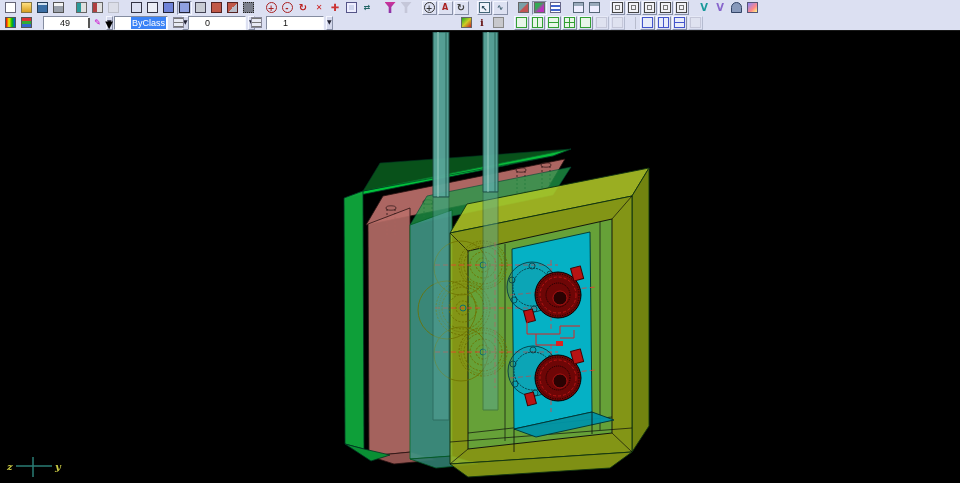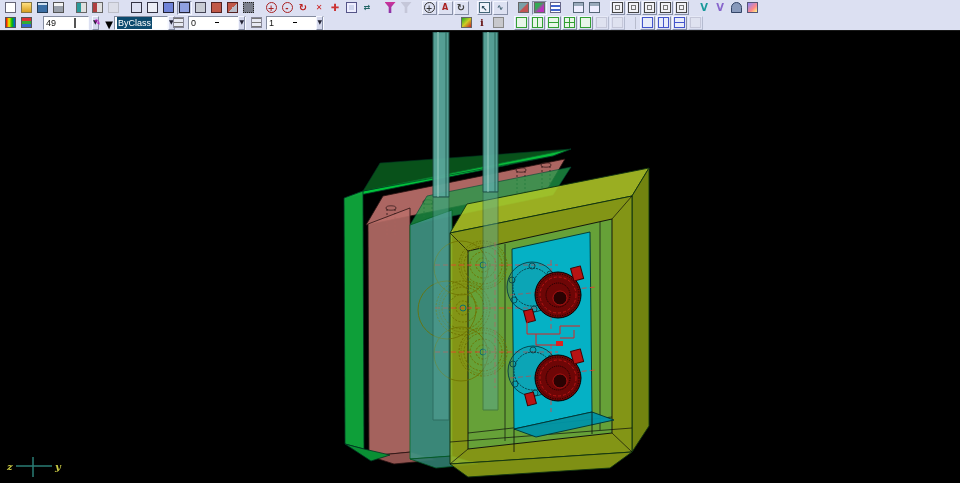--- a/index.html
+++ b/index.html
@@ -68,26 +68,26 @@
   .ic-lay-g.q{background:linear-gradient(90deg,transparent 45%,#33a033 45% 55%,transparent 55%),
     linear-gradient(#e8f6e8 45%,#33a033 45% 55%,#e8f6e8 55%);}
   .ic-lay-g.dis{border-color:#aab;background:#e4e6ee;}
   .ic-lay-b{border:1px solid #4455cc;background:#e8ecfa;}
   .ic-lay-b.v{background:linear-gradient(90deg,#e8ecfa 45%,#4455cc 45% 55%,#e8ecfa 55%);}
   .ic-lay-b.h{background:linear-gradient(#e8ecfa 45%,#4455cc 45% 55%,#e8ecfa 55%);}
   .ic-lay-b.dis{border-color:#aab;background:#e4e6ee;}
   
   .combo{display:flex;align-items:center;height:14px;background:#fff;margin:0 2px;
     border:1px solid;border-color:#848ca0 #f8faff #f8faff #848ca0;
-    font:9px/12px "Liberation Sans",sans-serif;color:#111;padding-left:2px;box-sizing:border-box;gap:16px;}
+    font:9px/12px "Liberation Sans",sans-serif;color:#111;padding-left:16px;box-sizing:border-box;gap:16px;}
   .combo .dd{width:12px;height:12px;margin-left:auto;background:#d4d8ec;
     border:1px solid;border-color:#f4f6ff #8890a8 #8890a8 #f4f6ff;
     font:6px/10px "DejaVu Sans",sans-serif;text-align:center;color:#223;}
   .swatch{width:16px;height:8px;background:#e400e4;border:1px solid #555;margin-left:2px;}
-  .hl{background:#0c4a6e;color:#fff;padding:0 1px;}
+  .hl{background:#3b82f6;color:#fff;padding:0 1px;}
   .linesample{display:inline-block;width:30px;height:1px;background:#000;margin:0 3px;}
   .spacer{display:inline-block;}
   .sep{width:1px;height:12px;background:#b8bccd;margin:0 3px;}
   
   #viewport{position:absolute;top:32px;left:0;width:960px;height:451px;background:#000;}
   text.axis{font:italic bold 10px "DejaVu Serif",serif;fill:#cbcb45;}
 </style>
 </head>
 <body>
 

